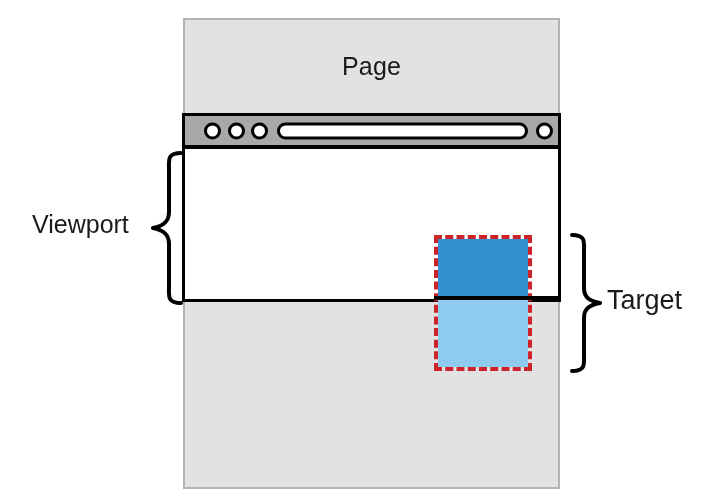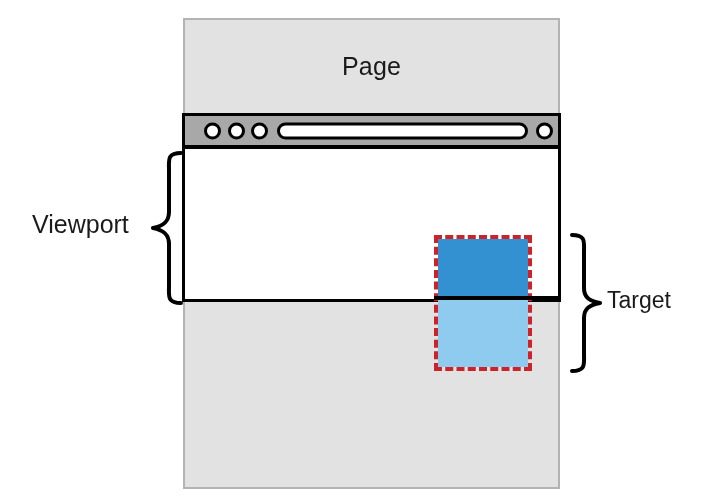--- a/index.html
+++ b/index.html
@@ -165,21 +165,21 @@
     color: #1a1a1a;
     line-height: 30px;
     margin-left: 20px;
   }
   .label-target {
     position: absolute;
     left: 607px;
     top: 285px;
     width: 100px;
     text-align: left;
-    font-size: 23px;
+    font-size: 27px;
     color: #1a1a1a;
     line-height: 30px;
   }
 </style>
 </head>
 <body>
 
 <div id="diagram-root">
 
   <div class="page-rect"></div>

